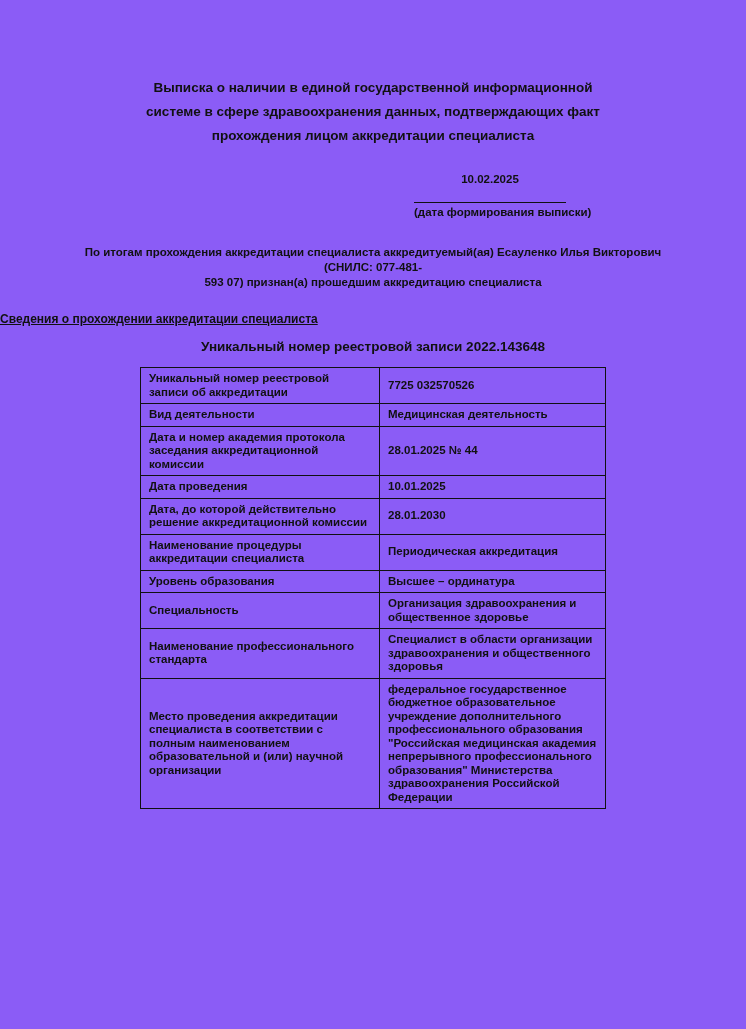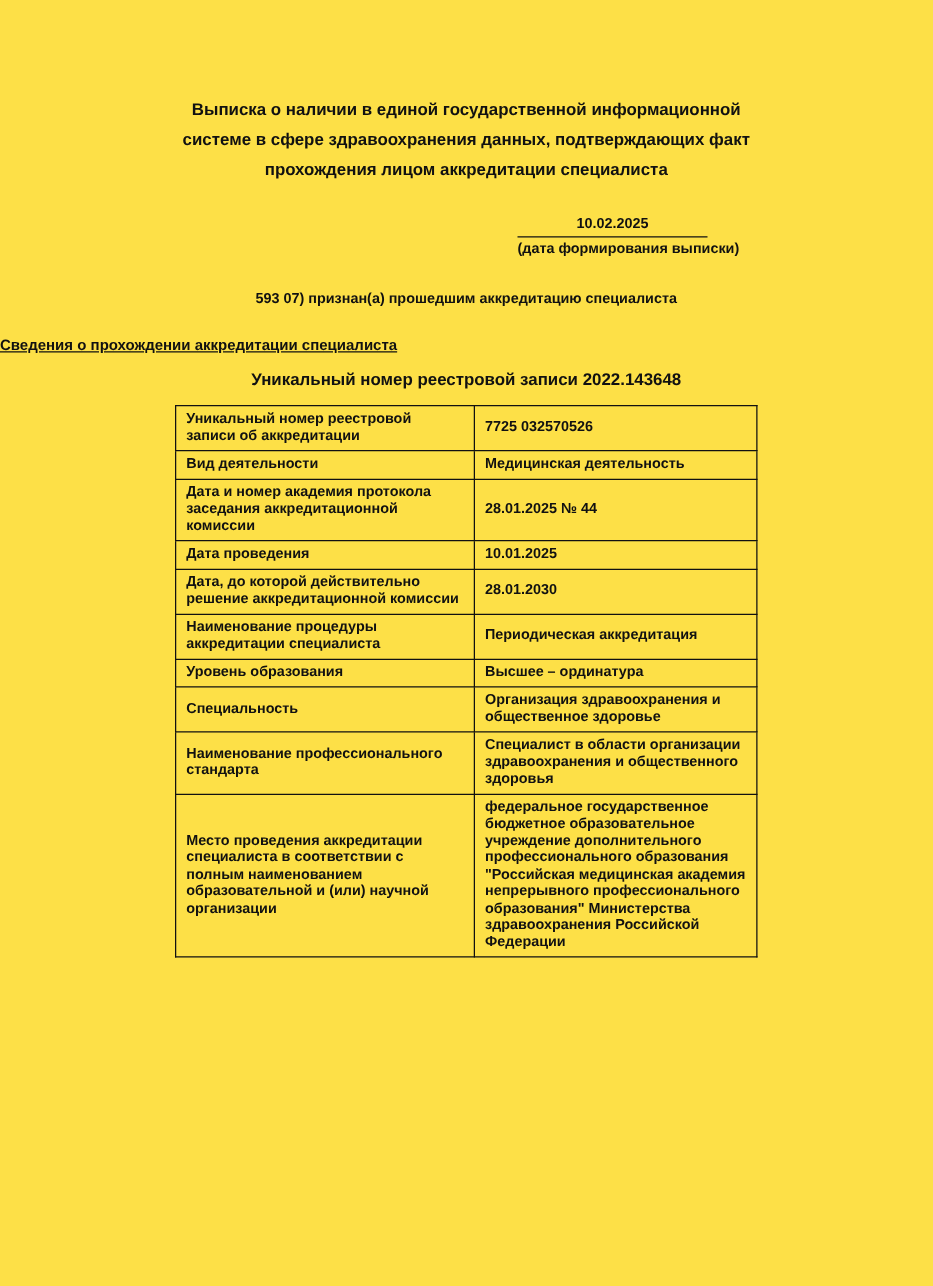--- a/index.html
+++ b/index.html
@@ -4,21 +4,21 @@
 <style>
   html, body {
     margin: 0;
     padding: 0;
     background: #ffffff;
   }
   .page {
     position: relative;
     width: 746px;
     height: 1029px;
-    background: #fde047;
+    background: #8b5cf6;
     font-family: "Liberation Sans", sans-serif;
     font-weight: bold;
     color: #111111;
     box-sizing: border-box;
     padding-top: 76px;
     overflow: hidden;
   }
   .doc-title {
     text-align: center;
     font-size: 13.5px;
@@ -27,21 +27,21 @@
     width: 520px;
   }
   .date-block {
     width: 152px;
     margin: 24px 180px 0 auto;
     text-align: center;
     font-size: 11.5px;
     line-height: 14px;
   }
   .date-value {
-    padding-bottom: 3px;
+    padding-bottom: 16px;
     border-bottom: 1.5px solid #111;
   }
   .date-caption {
     padding-top: 2px;
     white-space: nowrap;
   }
   .intro {
     margin: 26px auto 0 auto;
     width: 578px;
     text-align: center;
@@ -87,20 +87,21 @@
     <div>системе в сфере здравоохранения данных, подтверждающих факт</div>
     <div>прохождения лицом аккредитации специалиста</div>
   </div>
 
   <div class="date-block">
     <div class="date-value">10.02.2025</div>
     <div class="date-caption">(дата формирования выписки)</div>
   </div>
 
   <div class="intro">
+    <div>По итогам прохождения аккредитации специалиста аккредитуемый(ая) Есауленко Илья Викторович (СНИЛС: 077-481-</div>
     <div>593 07) признан(а) прошедшим аккредитацию специалиста</div>
   </div>
 
   <div class="section-heading">Сведения о прохождении аккредитации специалиста</div>
 
   <div class="record-heading">Уникальный номер реестровой записи 2022.143648</div>
 
   <table class="acc-table">
     <tbody>
       <tr>

